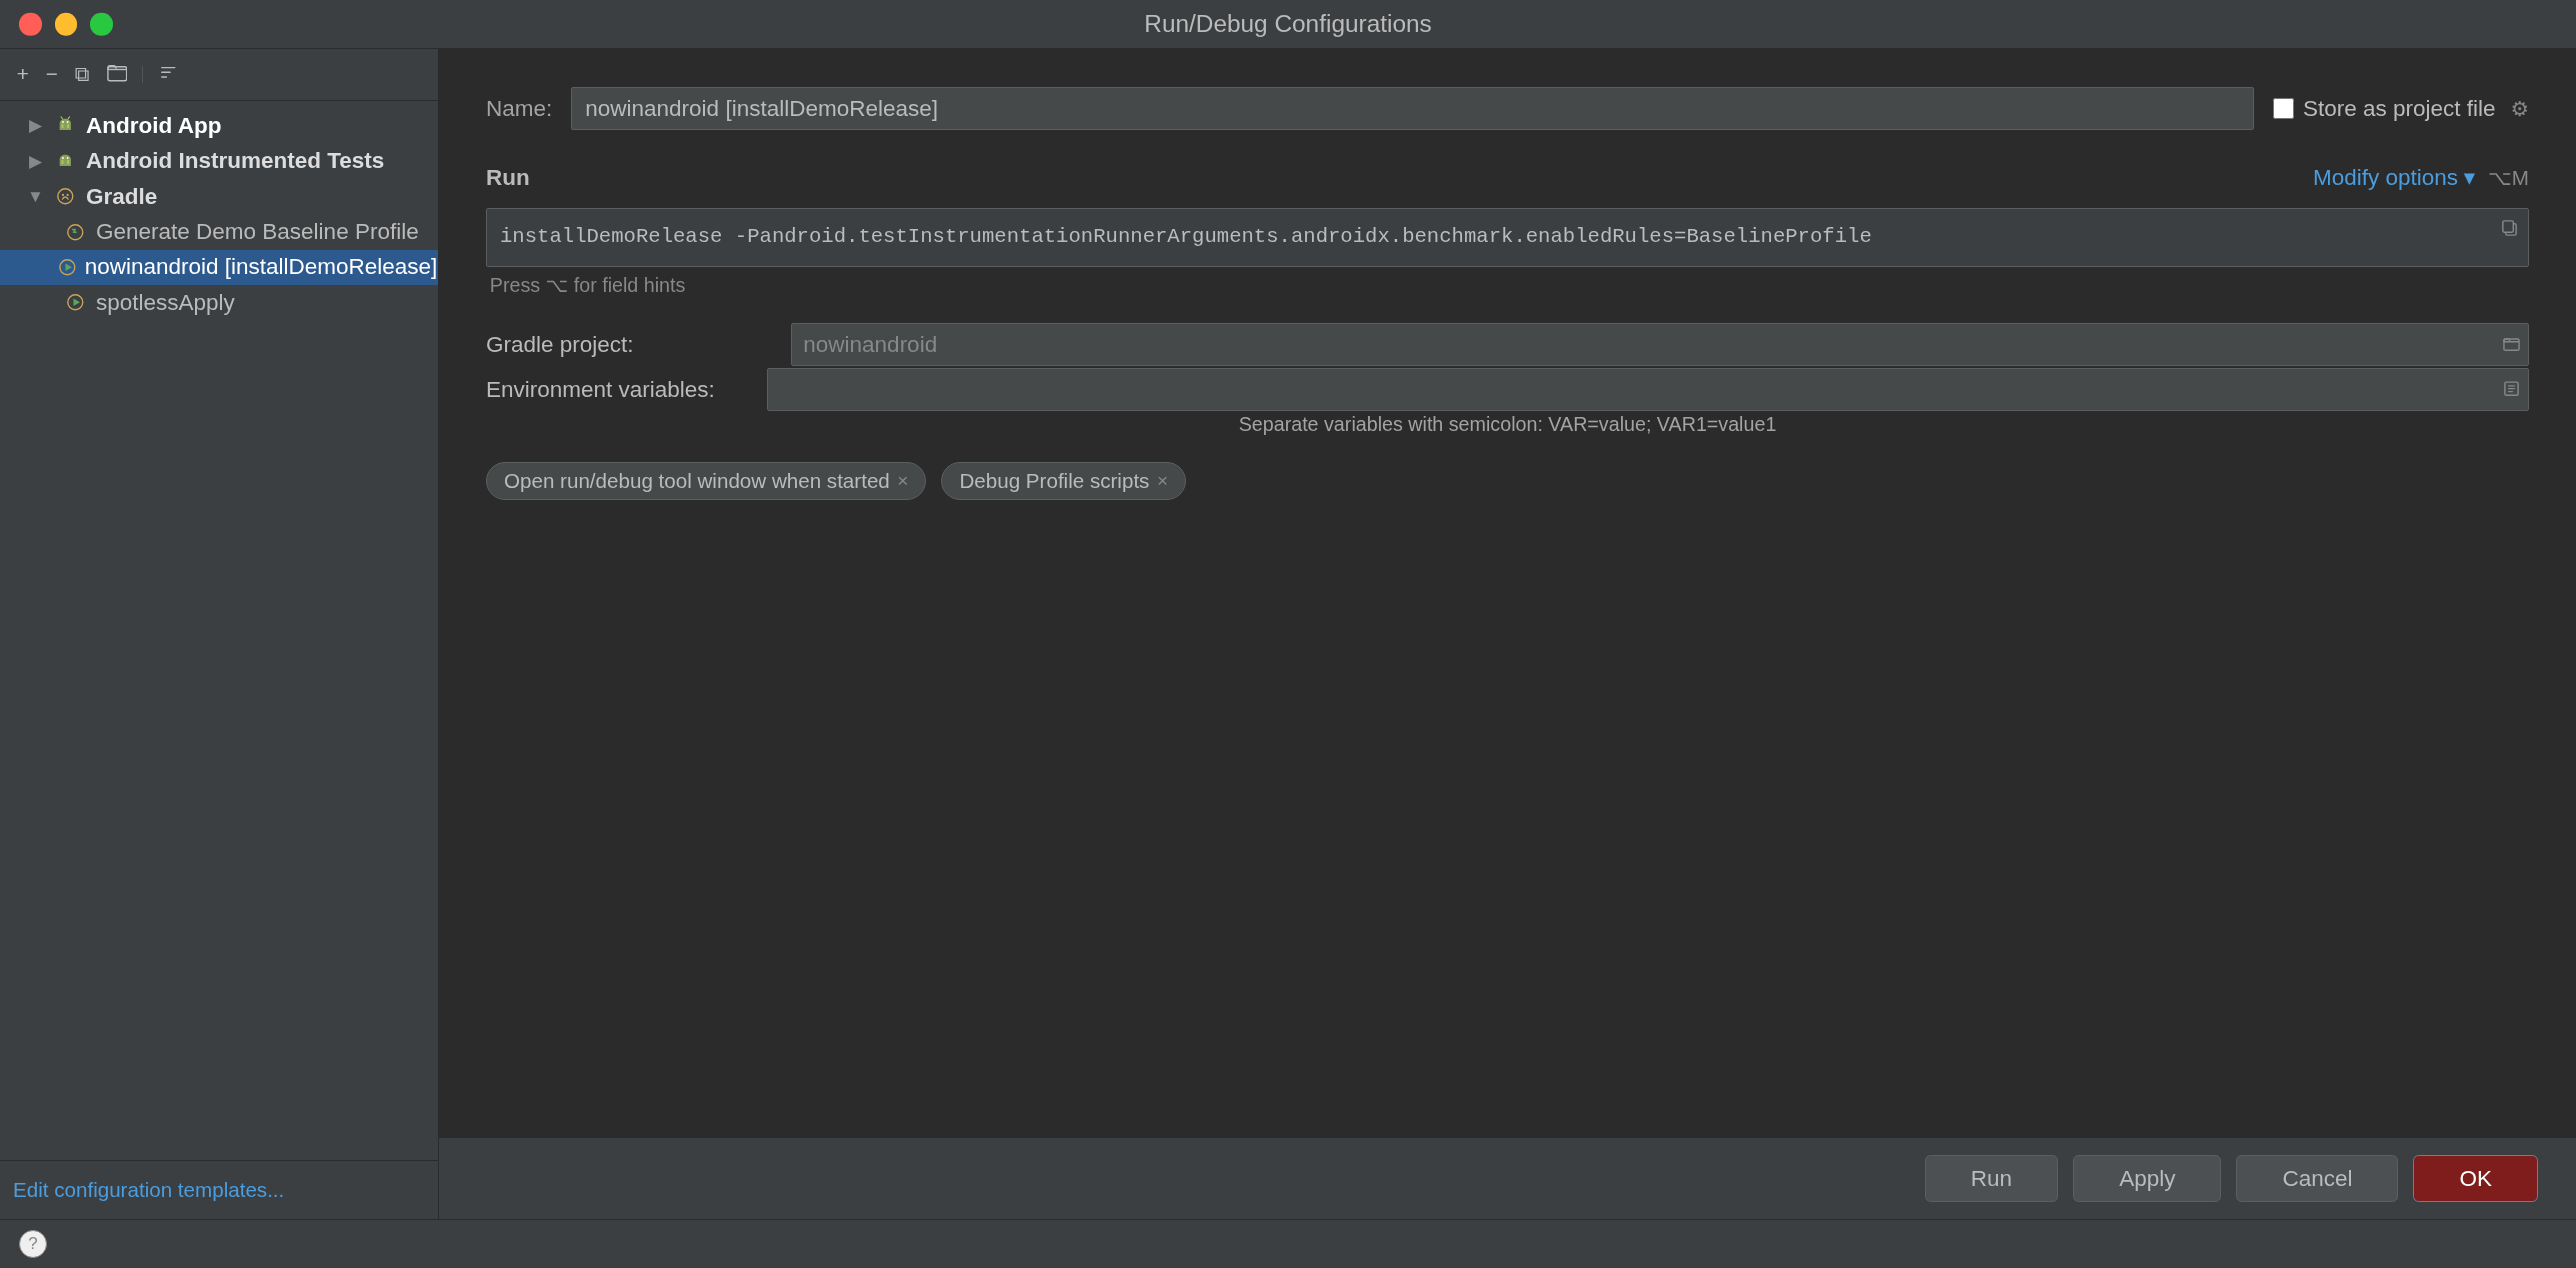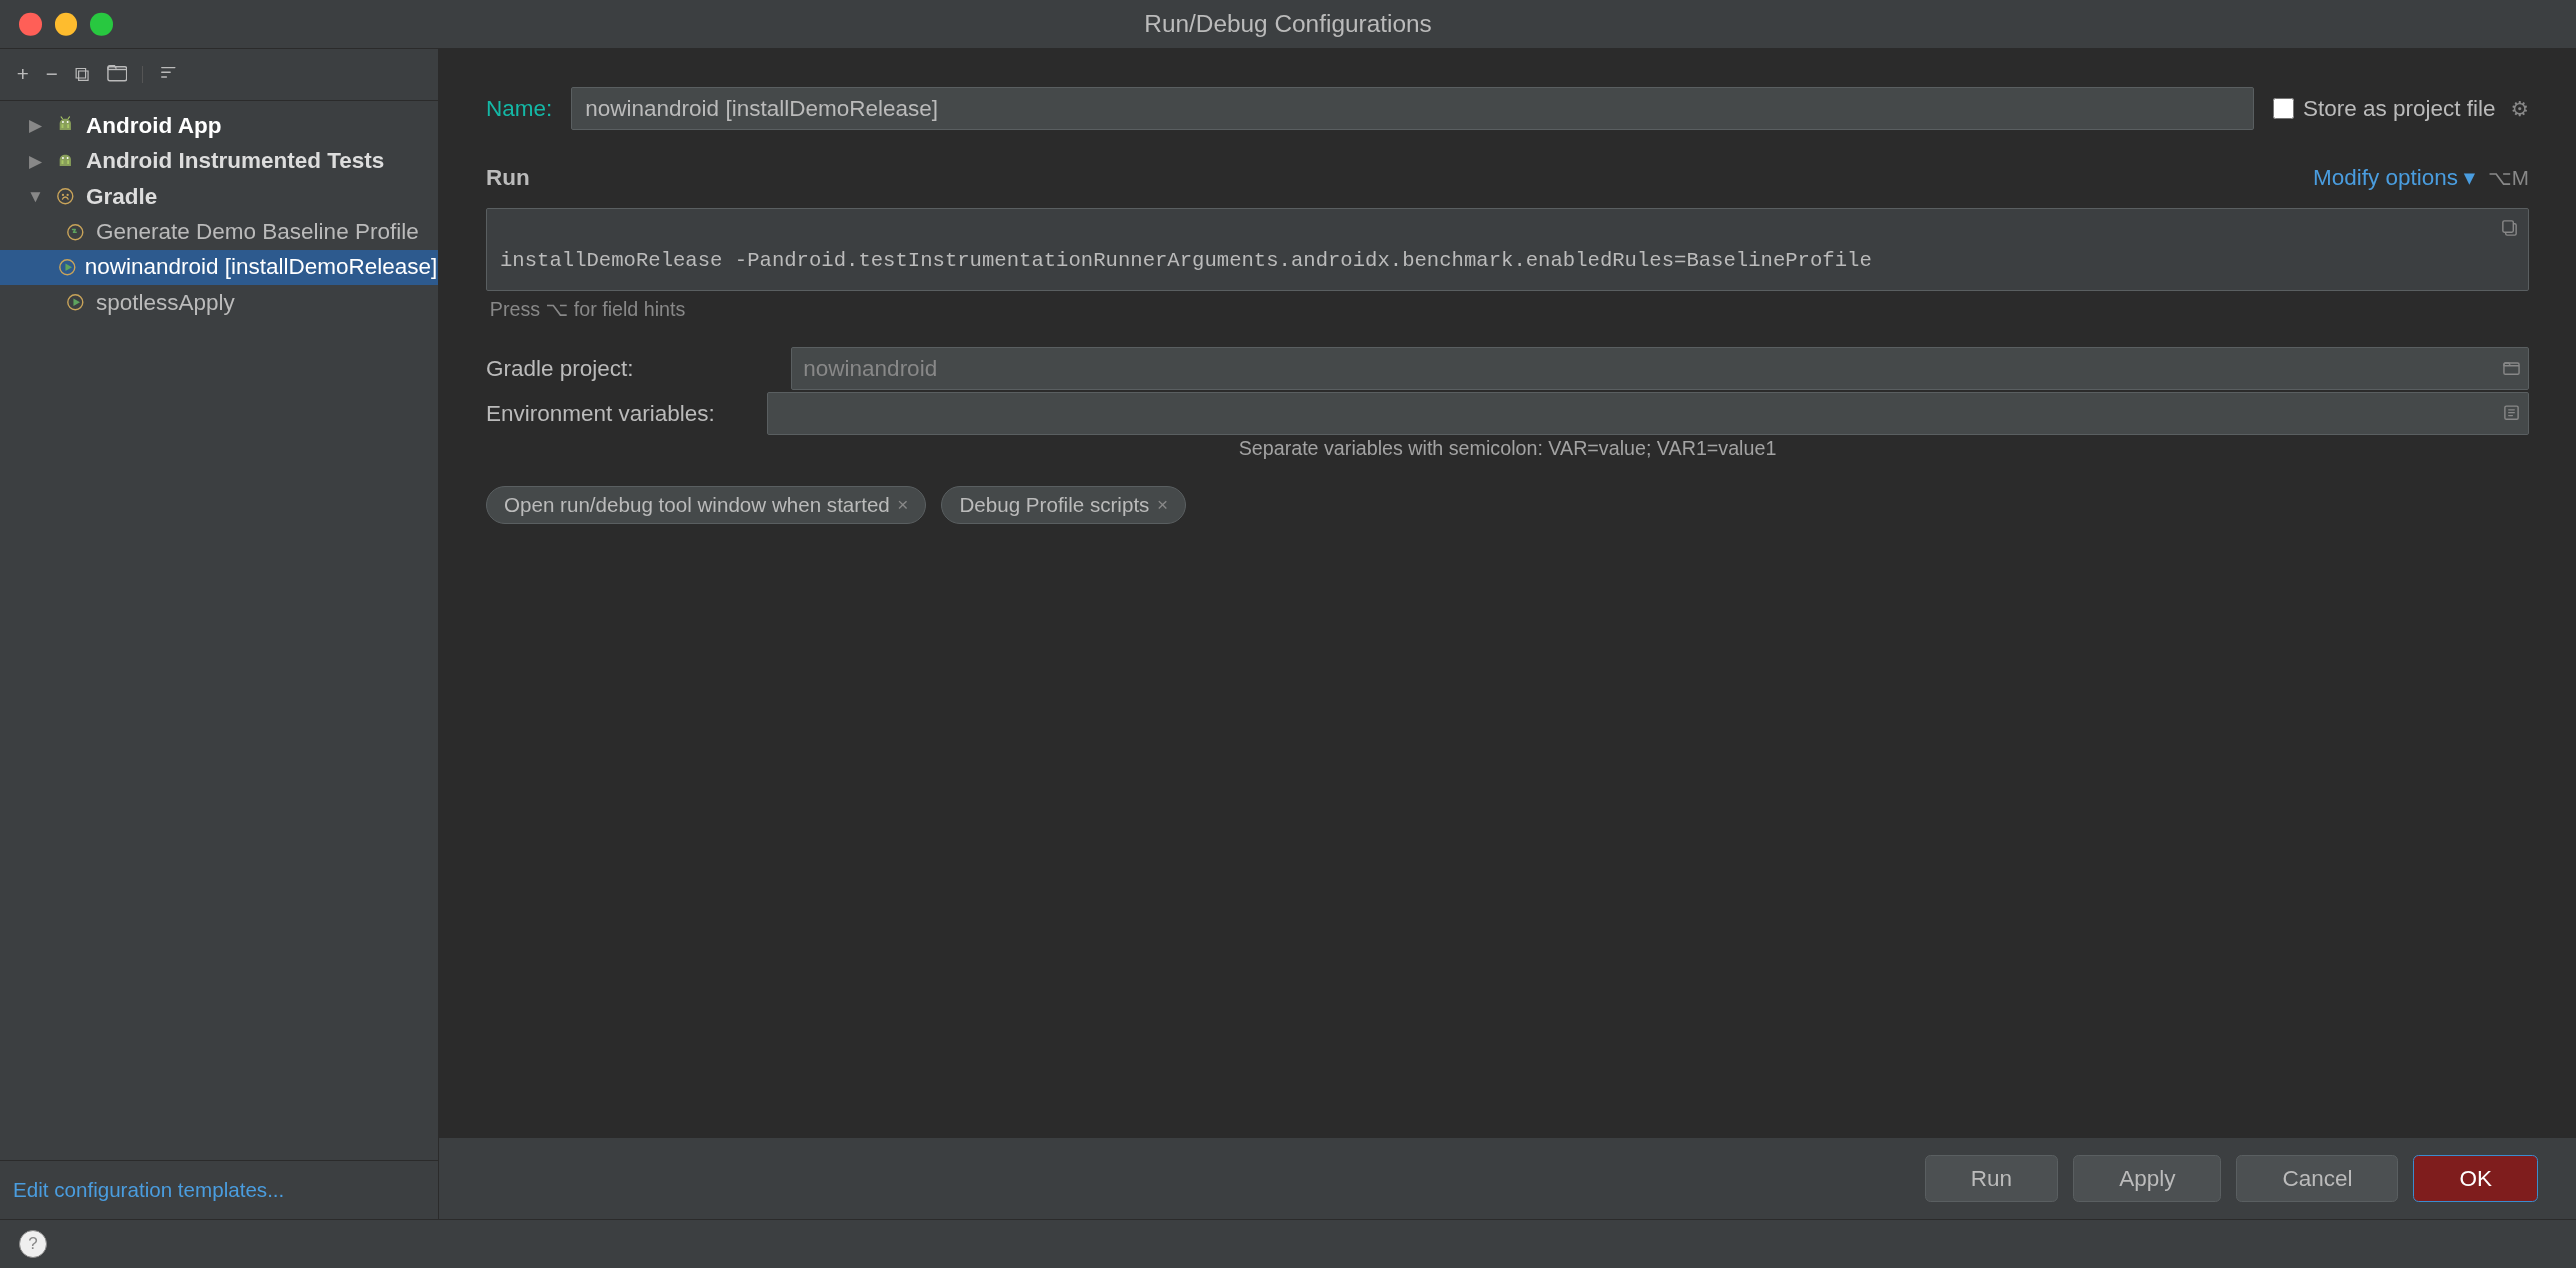--- a/index.html
+++ b/index.html
@@ -206,21 +206,21 @@
 
     
     .name-store-row {
       display: flex;
       align-items: center;
       margin-bottom: 34px;
       gap: 19px;
     }
     .name-label {
       font-size: 22.5px;
-      color: #14b8a6;
+      color: #a3a3a3;
       white-space: nowrap;
     }
     .name-input {
       flex: 1;
       background: #45494a;
       border: 0.9px solid #5a5f61;
       color: #bbbbbb;
       font-size: 22.5px;
       padding: 7.5px 13px;
       outline: none;
@@ -266,21 +266,20 @@
       display: flex;
       align-items: flex-start;
     }
     .command-text {
       flex: 1;
       font-family: 'Menlo', 'Courier New', monospace;
       font-size: 20.6px;
       color: #bbbbbb;
       word-break: break-all;
       line-height: 1.5;
-      margin-top: 24px;
     }
     .command-copy-btn {
       position: absolute;
       right: 9.4px;
       top: 9.4px;
       background: none;
       border: none;
       color: #888;
       font-size: 20.6px;
       cursor: pointer;

